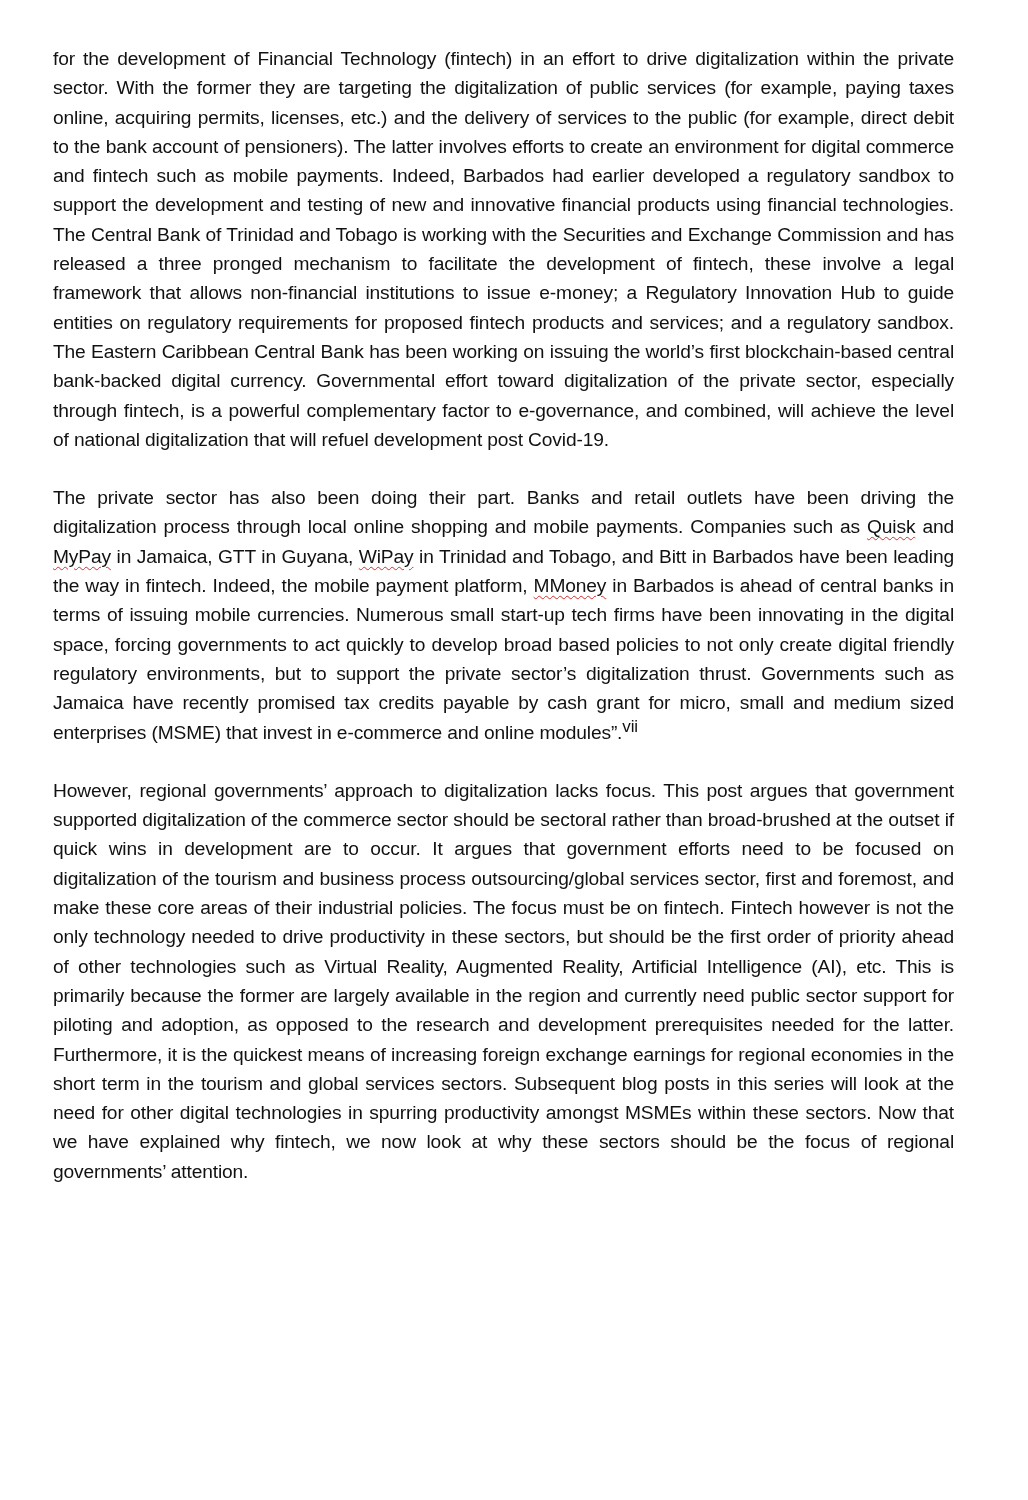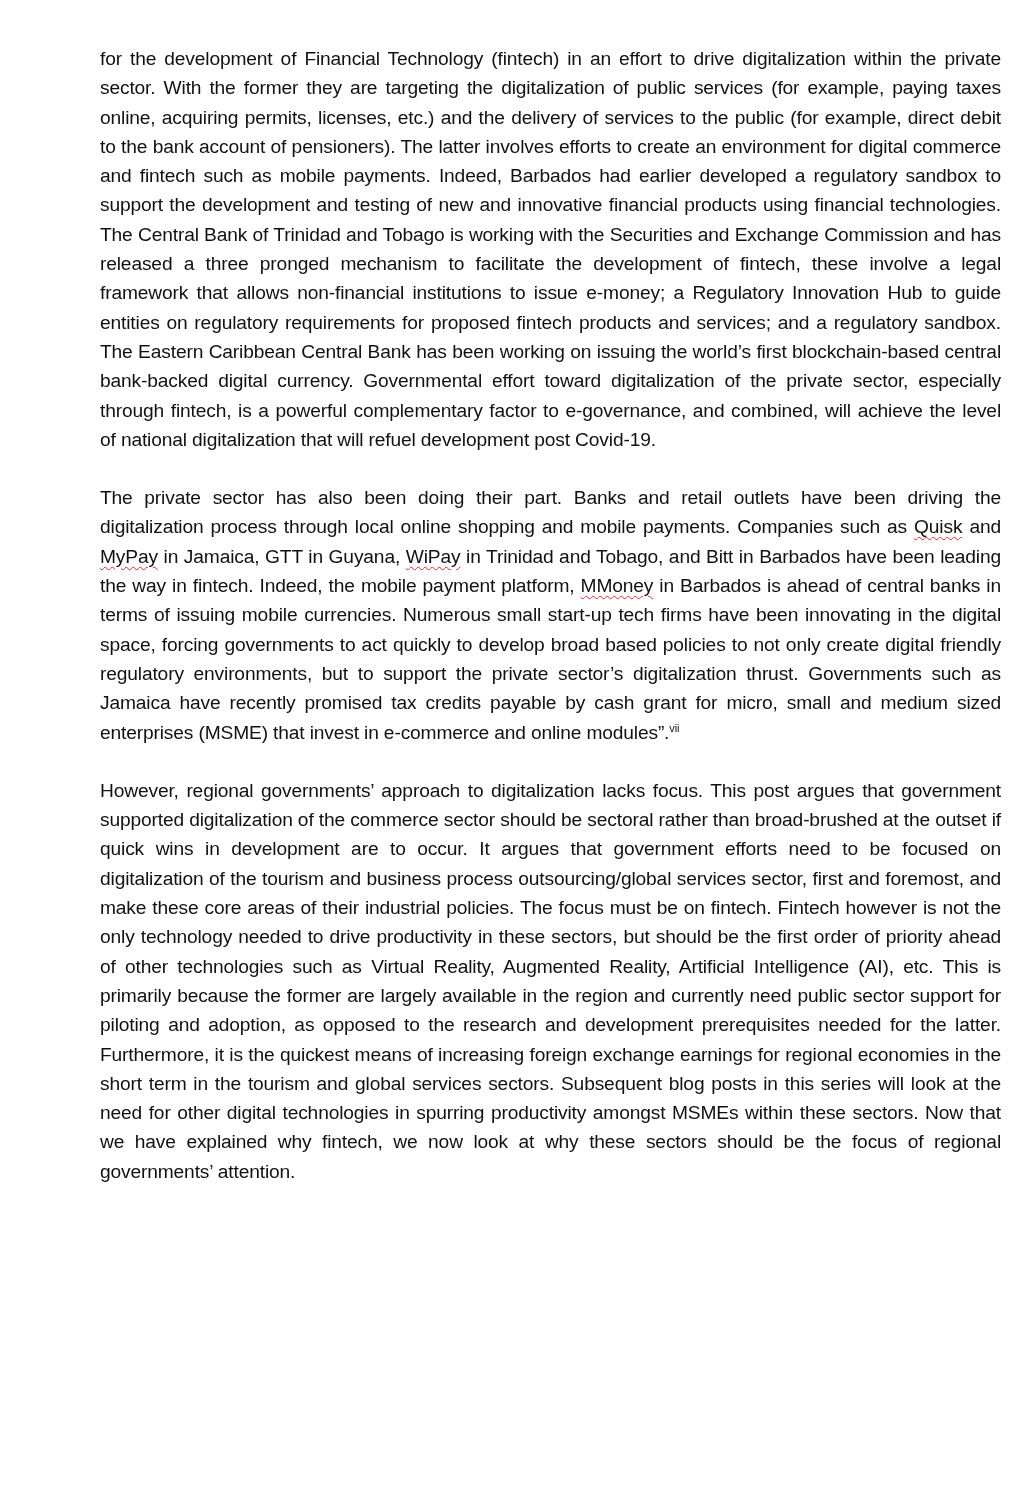--- a/index.html
+++ b/index.html
@@ -9,37 +9,36 @@
       position: relative;
       overflow: hidden;
       font-family: "Liberation Sans", "DejaVu Sans", sans-serif;
       color: #111111;
     }
     .page {
       position: absolute;
       left: 53px;
       top: 44px;
       width: 901px;
-      margin-left: 47px;
     }
     .para {
       margin: 0 0 29px 0;
       font-size: 19.2px;
       line-height: 29.3px;
       text-align: justify;
       letter-spacing: -0.15px;
       word-spacing: 0px;
     }
     .spell {
       text-decoration: underline wavy #d32f2f;
       text-decoration-thickness: 1px;
       text-underline-offset: 3px;
     }
     sup.fn {
-      font-size: 11px;
+      font-size: 17px;
       line-height: 0;
       vertical-align: super;
     }
   </style>
 </head>
 <body>
 
 <div class="page">
 
   <p class="para">for the development of Financial Technology (fintech) in an effort to drive digitalization within the private sector. With the former they are targeting the digitalization of public services (for example, paying taxes online, acquiring permits, licenses, etc.) and the delivery of services to the public (for example, direct debit to the bank account of pensioners). The latter involves efforts to create an environment for digital commerce and fintech such as mobile payments. Indeed, Barbados had earlier developed a regulatory sandbox to support the development and testing of new and innovative financial products using financial technologies. The Central Bank of Trinidad and Tobago is working with the Securities and Exchange Commission and has released a three pronged mechanism to facilitate the development of fintech, these involve a legal framework that allows non-financial institutions to issue e-money; a Regulatory Innovation Hub to guide entities on regulatory requirements for proposed fintech products and services; and a regulatory sandbox. The Eastern Caribbean Central Bank has been working on issuing the world’s first blockchain-based central bank-backed digital currency. Governmental effort toward digitalization of the private sector, especially through fintech, is a powerful complementary factor to e-governance, and combined, will achieve the level of national digitalization that will refuel development post Covid-19.</p>

